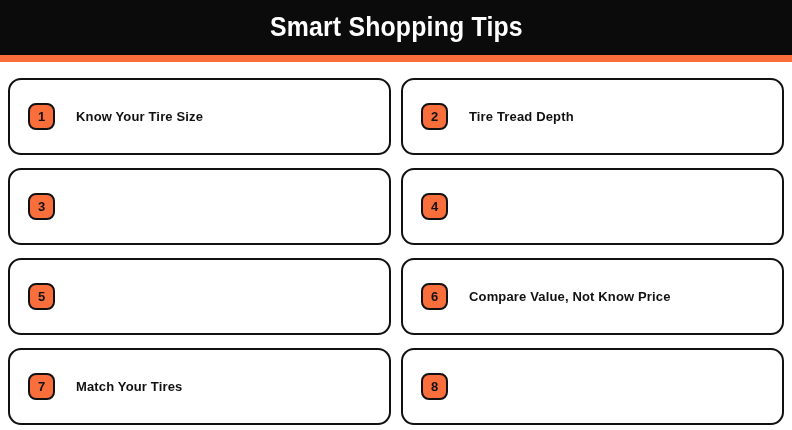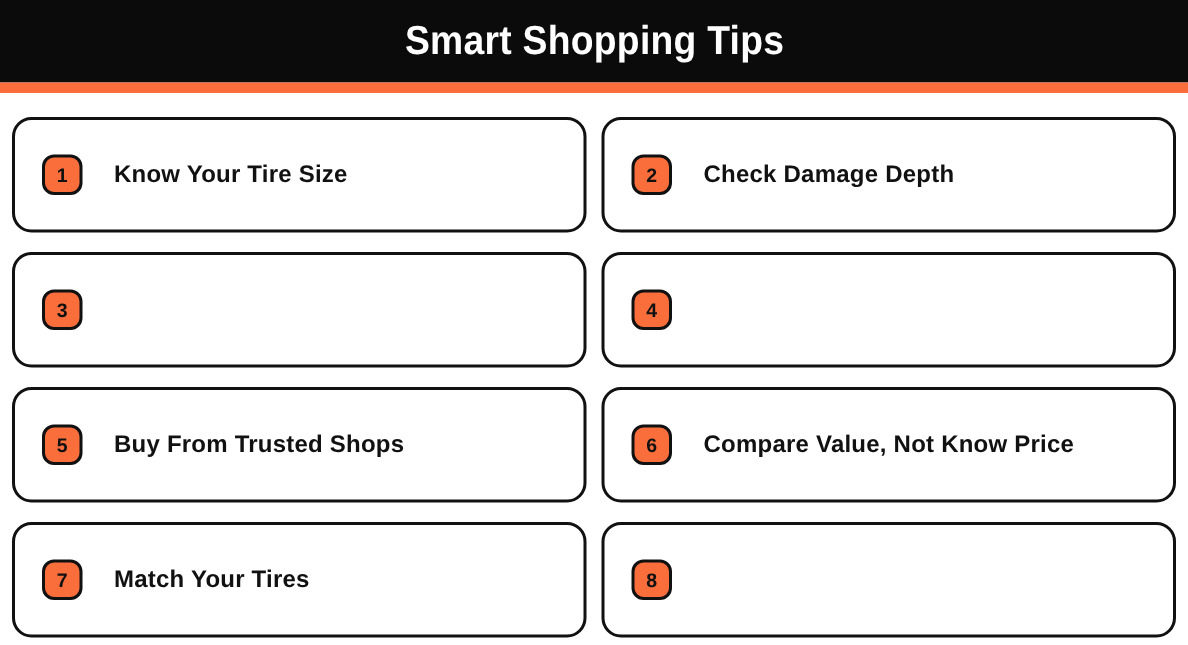--- a/index.html
+++ b/index.html
@@ -83,21 +83,21 @@
     color: #111111;
     font-family: "Liberation Sans Narrow", "Liberation Sans", sans-serif;
     font-size: 13px;
     font-weight: bold;
     line-height: 1;
   }
   .card-label {
     margin-left: 21px;
     color: #111111;
     font-family: "Liberation Sans Narrow", "Liberation Sans", sans-serif;
-    font-size: 16px;
+    font-size: 13px;
     font-weight: bold;
     letter-spacing: 0.15px;
     white-space: nowrap;
   }
 </style>
 </head>
 <body>
 
 <div class="page">
 
@@ -109,34 +109,33 @@
 
   <div class="grid">
 
     <div class="card">
       <div class="badge">1</div>
       <div class="card-label">Know Your Tire Size</div>
     </div>
 
     <div class="card">
       <div class="badge">2</div>
-      <div class="card-label">Check Damage Depth</div>
+      <div class="card-label">Tire Tread Depth</div>
     </div>
 
     <div class="card">
       <div class="badge">3</div>
     </div>
 
     <div class="card">
       <div class="badge">4</div>
     </div>
 
     <div class="card">
       <div class="badge">5</div>
-      <div class="card-label">Buy From Trusted Shops</div>
     </div>
 
     <div class="card">
       <div class="badge">6</div>
       <div class="card-label">Compare Value, Not Know Price</div>
     </div>
 
     <div class="card">
       <div class="badge">7</div>
       <div class="card-label">Match Your Tires</div>

